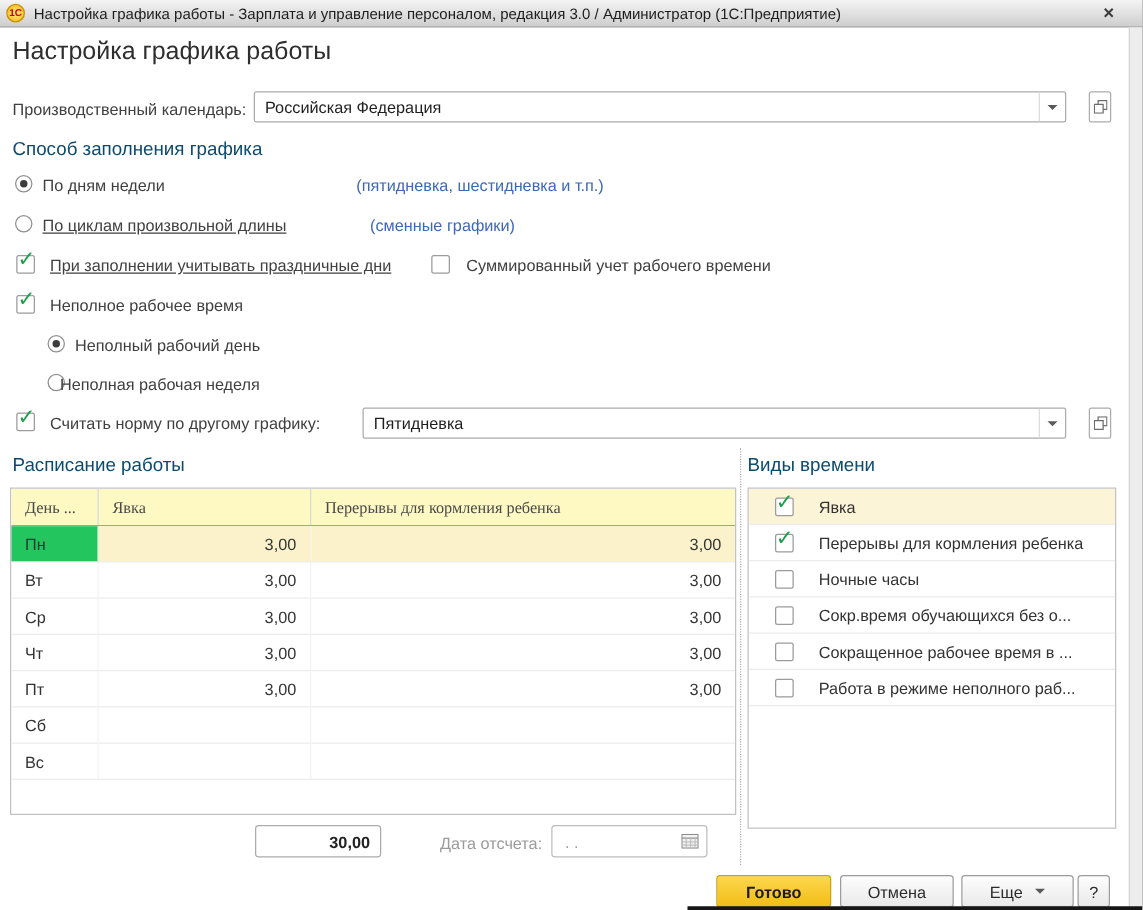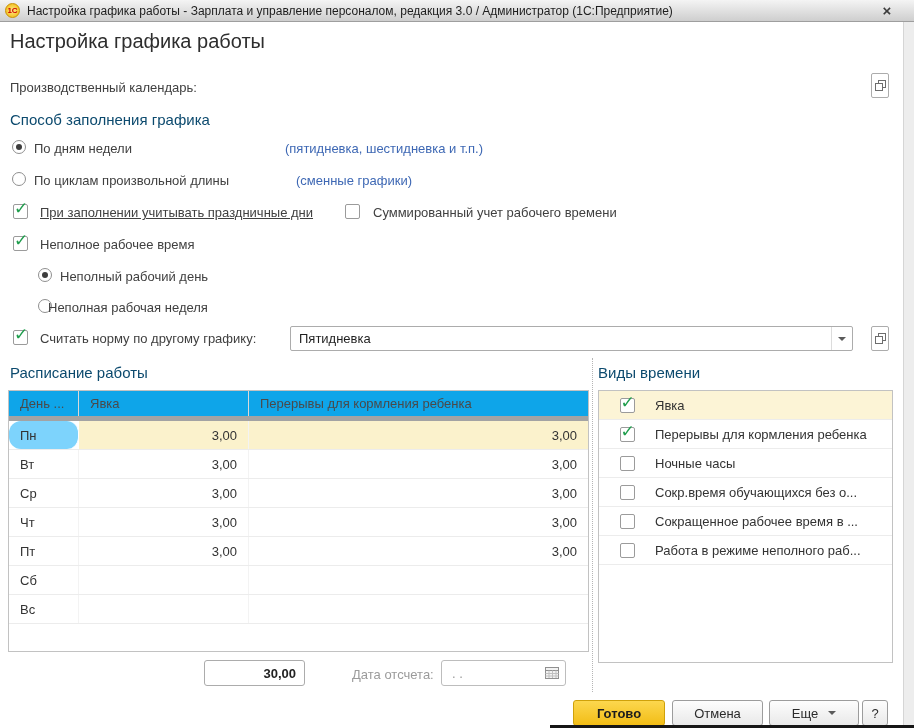--- a/index.html
+++ b/index.html
@@ -34,32 +34,32 @@
   .combo { position:absolute; height:25px; border:1px solid #acacac; border-radius:2px; background:#fff; display:flex; align-items:center; }
   .combo-text { flex:1; font-size:13px; color:#1f1f1f; padding:0 8px; white-space:nowrap; overflow:hidden; }
   .combo-btn { width:21px; height:100%; display:flex; align-items:center; justify-content:center; border-left:1px solid #dcdcdc; flex:none; cursor:default; }
   .arrow-down { width:0; height:0; border-left:4px solid transparent; border-right:4px solid transparent; border-top:4px solid #5a5a5a; }
   .sq-btn { position:absolute; width:18px; height:25px; border:1px solid #acacac; border-radius:2px; background:#fff;
     display:flex; align-items:center; justify-content:center; }
 
   
   .table { position:absolute; left:8px; top:390px; width:581px; height:262px; border:1px solid #c2c2c2; background:#fff;
     display:flex; flex-direction:column; overflow:hidden; }
-  .t-head { display:flex; height:30px; background:#0ea5e9; border-bottom:5px solid #a3a3a3; flex:none; }
+  .t-head { display:flex; height:30px; background:#fef9c3; border-bottom:1px solid #a3a3a3; flex:none;font-family:Liberation Serif, serif; }
   .t-hcell { font-size:13px; color:#4a4a4a; display:flex; align-items:center; padding:0 11px; border-right:1px solid #d9d9d9; }
   .t-hcell:last-child { border-right:none; }
   .c-day { width:70px; flex:none; }
   .c-att { width:170px; flex:none; }
   .c-brk { flex:1; }
   .t-row { display:flex; height:29px; border-bottom:1px solid #ececec; flex:none; }
   .t-cell { font-size:13px; color:#333; display:flex; align-items:center; padding:0 11px; border-right:1px solid #f3f3f3; }
   .t-cell.c-att, .t-cell.c-brk { justify-content:flex-end; }
   .t-cell:last-child { border-right:none; }
   .t-row.sel .t-cell { background:#fbf2cc; }
-  .t-row.sel .c-day { background:#7dd3fc; border-right-color:#fff;border-radius:12px; }
+  .t-row.sel .c-day { background:#22c55e; border-right-color:#fff; }
 
   
   .splitter { position:absolute; left:592px; top:358px; height:334px; border-left:1px dotted #b5b5b5; }
   .panel { position:absolute; left:598px; top:390px; width:295px; height:273px; border:1px solid #c2c2c2; background:#fff; overflow:hidden; }
   .l-row { display:flex; height:29px; border-bottom:1px solid #ececec; align-items:center; }
   .l-row.sel { background:#fcf4d6; }
   .l-cb { width:56px; display:flex; justify-content:center; flex:none; }
   .l-label { font-size:13px; color:#333; white-space:nowrap; overflow:hidden; }
 
   
@@ -87,35 +87,41 @@
 
   <div class="titlebar">
     <div class="app-badge">1С</div>
     <div class="win-title">Настройка графика работы - Зарплата и управление персоналом, редакция 3.0 / Администратор  (1С:Предприятие)</div>
     <div class="win-close">×</div>
   </div>
 
   <div class="page-title">Настройка графика работы</div>
 
   <div class="lbl" style="left:10px; top:80px;">Производственный календарь:</div>
+  <div class="combo" style="left:203px; top:73px; width:650px;">
+    <span class="combo-text">Российская Федерация</span>
+    <span class="combo-btn">
+      <span class="arrow-down"></span>
+    </span>
+  </div>
   <div class="sq-btn" style="left:871px; top:73px;">
     <svg width="11" height="11" viewBox="0 0 11 11">
       <rect x="3.5" y="0.5" width="7" height="7" fill="#ffffff" stroke="#6d6d6d"></rect>
       <rect x="0.5" y="3.5" width="7" height="7" fill="#ffffff" stroke="#6d6d6d"></rect>
     </svg>
   </div>
 
   <div class="sect" style="left:10px; top:111px;">Способ заполнения графика</div>
 
   <span class="radio on" style="left:12px; top:140px;"></span>
   <div class="lbl" style="left:34px; top:141px;">По дням недели</div>
   <div class="hint" style="left:285px; top:141px;">(пятидневка, шестидневка и т.п.)</div>
 
   <span class="radio" style="left:12px; top:172px;"></span>
-  <div class="lbl" style="left:34px; top:173px;">По циклам произвольной длины</div>
+  <div class="lbl" style="left:34px; top:173px;text-decoration:underline;">По циклам произвольной длины</div>
   <div class="hint" style="left:296px; top:173px;">(сменные графики)</div>
 
   <span class="cb abs on" style="left:13px; top:204px;"></span>
   <div class="lbl" style="left:40px; top:205px;text-decoration:underline;">При заполнении учитывать праздничные дни</div>
 
   <span class="cb abs" style="left:345px; top:204px;"></span>
   <div class="lbl" style="left:373px; top:205px;">Суммированный учет рабочего времени</div>
 
   <span class="cb abs on" style="left:13px; top:236px;"></span>
   <div class="lbl" style="left:40px; top:237px;">Неполное рабочее время</div>

